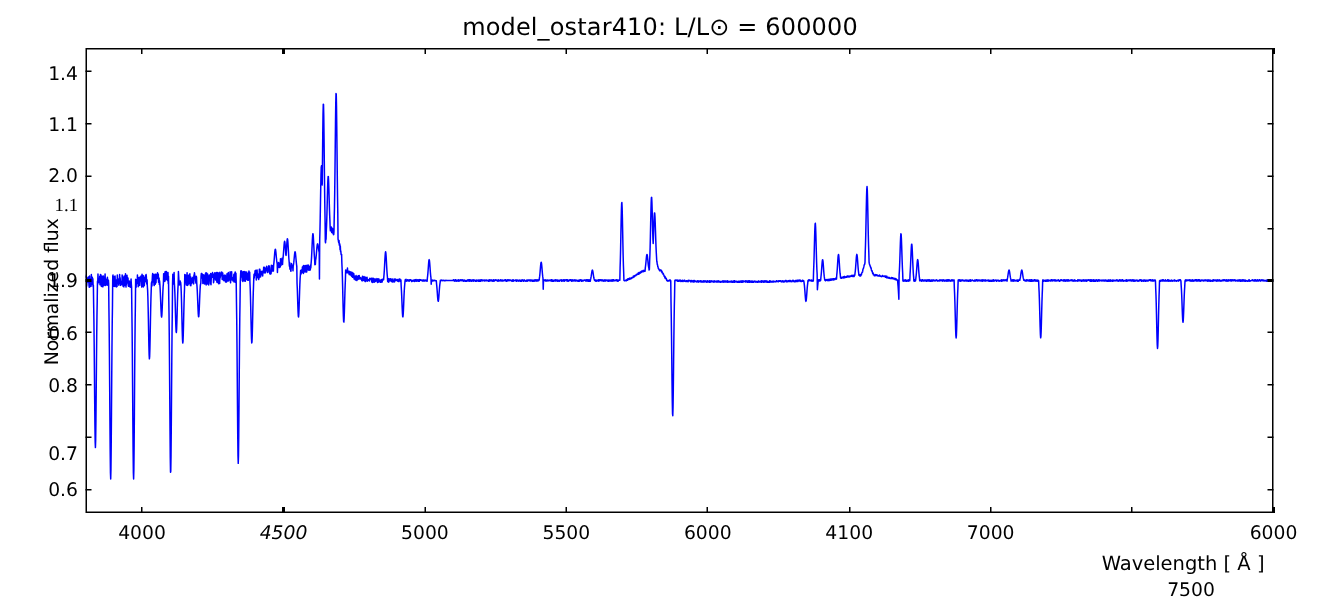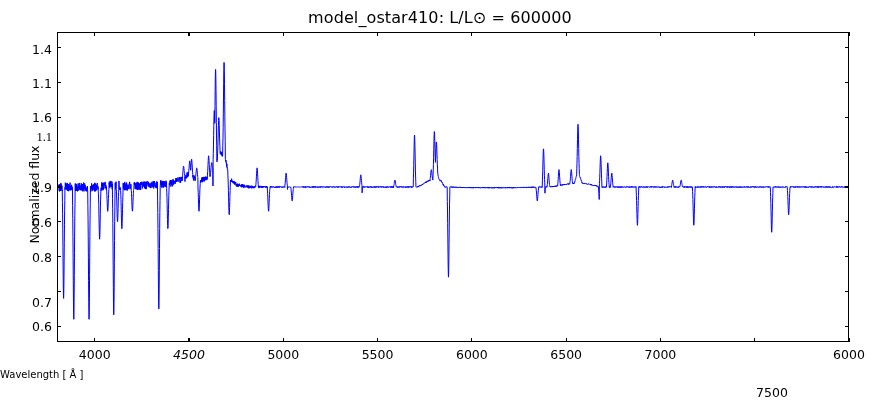--- a/index.html
+++ b/index.html
@@ -38,22 +38,22 @@
     font-size: 12.5px;
     color: #000000;
     transform: rotate(-90deg);
     transform-origin: center center;
   }
   #xlabel {
     position: absolute;
     left: 0;
     top: 369px;
     width: 843px;
-    text-align: left;
-    font-size: 10px;
+    text-align: right;
+    font-size: 13px;
     color: #000000;
   }
   #axes {
     position: absolute;
     left: 57px;
     top: 32px;
     width: 792px;
     height: 310px;
   }
   #axes-frame {
@@ -127,21 +127,21 @@
         <div class="tick-line" style="top: 189.231px; width: 4px; height: 1.2px; left: 788px;"></div>
         <div class="ytick-label" style="top: 189.831px;">0.6</div>
         <div class="tick-line" style="top: 154.4px; width: 4px; height: 1.2px; left: 0px;"></div>
         <div class="tick-line" style="top: 154.4px; width: 4px; height: 1.2px; left: 788px;"></div>
         <div class="ytick-label" style="top: 155px;">1.9</div>
         <div class="tick-line" style="top: 119.569px; width: 4px; height: 1.2px; left: 0px;"></div>
         <div class="tick-line" style="top: 119.569px; width: 4px; height: 1.2px; left: 788px;"></div>
         <div class="ytick-label" style="top: 105px; font-family: Liberation Serif, serif;">1.1</div>
         <div class="tick-line" style="top: 84.7371px; width: 4px; height: 1.2px; left: 0px;"></div>
         <div class="tick-line" style="top: 84.7371px; width: 4px; height: 1.2px; left: 788px;"></div>
-        <div class="ytick-label" style="top: 85.3371px;">1.6</div>
+        <div class="ytick-label" style="top: 85.3371px;">2.0</div>
         <div class="tick-line" style="top: 49.9056px; width: 4px; height: 1.2px; left: 0px;"></div>
         <div class="tick-line" style="top: 49.9056px; width: 4px; height: 1.2px; left: 788px;"></div>
         <div class="ytick-label" style="top: 50.5056px;">1.1</div>
         <div class="tick-line" style="top: 15.0742px; width: 4px; height: 1.2px; left: 0px;"></div>
         <div class="tick-line" style="top: 15.0742px; width: 4px; height: 1.2px; left: 788px;"></div>
         <div class="ytick-label" style="top: 6px; margin-top: 11px;">1.4</div>
         <div class="tick-line" style="left: 37.1143px; width: 1.2px; height: 4px; top: 306px;"></div>
         <div class="tick-line" style="left: 37.1143px; width: 1.2px; height: 4px; top: 0px;"></div>
         <div class="xtick-label" style="left: 37.7143px;">4000</div>
         <div class="tick-line" style="left: 131.4px; width: 1.2px; height: 4px; top: 306px;"></div>
@@ -151,27 +151,27 @@
         <div class="tick-line" style="left: 225.686px; width: 1.2px; height: 4px; top: 0px;"></div>
         <div class="xtick-label" style="left: 226.286px;">5000</div>
         <div class="tick-line" style="left: 319.971px; width: 1.2px; height: 4px; top: 306px;"></div>
         <div class="tick-line" style="left: 319.971px; width: 1.2px; height: 4px; top: 0px;"></div>
         <div class="xtick-label" style="left: 320.571px;">5500</div>
         <div class="tick-line" style="left: 414.257px; width: 1.2px; height: 4px; top: 306px;"></div>
         <div class="tick-line" style="left: 414.257px; width: 1.2px; height: 4px; top: 0px;"></div>
         <div class="xtick-label" style="left: 414.857px;">6000</div>
         <div class="tick-line" style="left: 508.543px; width: 1.2px; height: 4px; top: 306px;"></div>
         <div class="tick-line" style="left: 508.543px; width: 1.2px; height: 4px; top: 0px;"></div>
-        <div class="xtick-label" style="left: 509.143px;">6500</div>
+        <div class="xtick-label" style="left: 509.143px;">4100</div>
         <div class="tick-line" style="left: 602.829px; width: 1.2px; height: 4px; top: 306px;"></div>
         <div class="tick-line" style="left: 602.829px; width: 1.2px; height: 4px; top: 0px;"></div>
         <div class="xtick-label" style="left: 603.429px;">7000</div>
         <div class="tick-line" style="left: 697.114px; width: 1.2px; height: 4px; top: 306px;"></div>
         <div class="tick-line" style="left: 697.114px; width: 1.2px; height: 4px; top: 0px;"></div>
-        <div class="xtick-label" style="left: 715px; margin-top: 43px;">7500</div>
+        <div class="xtick-label" style="left: 737px; margin-top: 43px;">7500</div>
         <div class="tick-line" style="left: 791.4px; width: 1.2px; height: 4px; top: 306px;"></div>
         <div class="tick-line" style="left: 791.4px; width: 1.2px; height: 4px; top: 0px;"></div>
         <div class="xtick-label" style="left: 792px;">6000</div>
       </div>
   </div>
 
   <div id="xlabel">Wavelength [ Å ]</div>
 
 </div>
 

